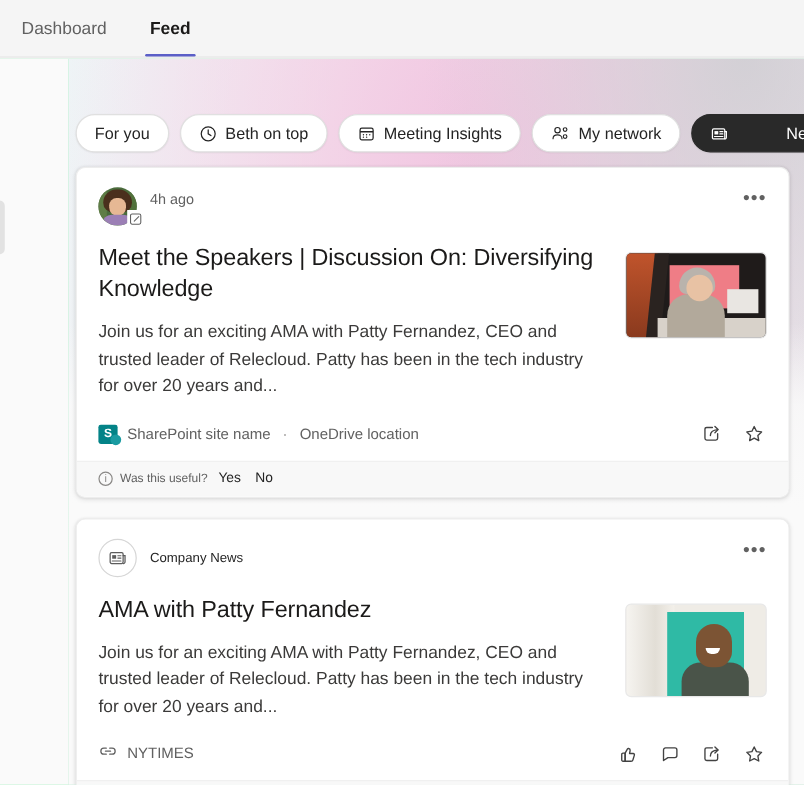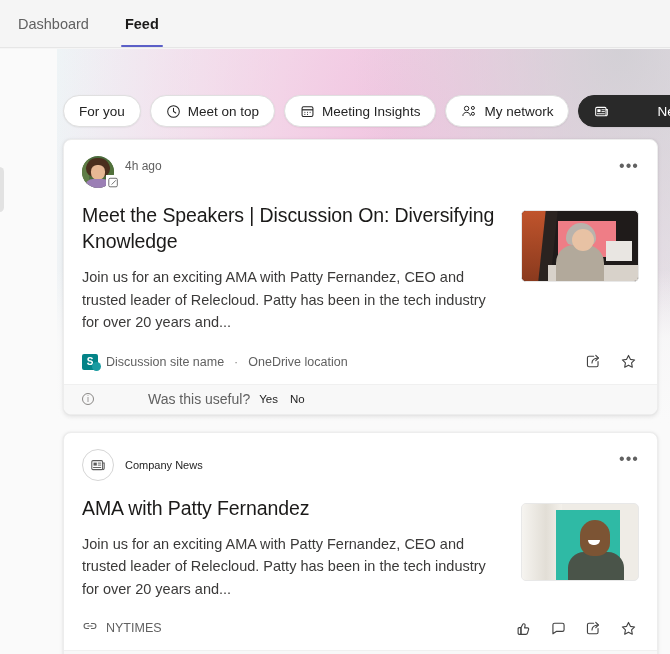--- a/index.html
+++ b/index.html
@@ -191,21 +191,21 @@
   .sp-icon::after {
     content: ""; position: absolute; right: -3px; bottom: -1px;
     width: 9px; height: 9px; border-radius: 50%; background: #1a9ba1;
   }
 
   .useful-bar {
     display: flex; align-items: center; gap: 6px;
     height: 30px; padding: 0 18px;
     background: #f8f8f8; border-top: 1px solid #f0f0f0;
   }
-  .useful-text { font-size: 14px; color: #616161; margin-left: 48px; }
+  .useful-text { font-size: 10px; color: #616161; }
   .useful-link {
     font-size: 11.5px; color: #242424; cursor: pointer;
     background: none; border: none; padding: 0 3px;
     font-family: inherit;
   }
   .info-i {
     width: 12px; height: 12px; border: 1px solid #8a8886; border-radius: 50%;
     font-size: 9px; color: #8a8886; display: flex;
     align-items: center; justify-content: center; line-height: 1;
   }
@@ -239,21 +239,21 @@
           <span>For you</span>
         </div>
 
         <div class="chip">
           <span>
             <svg width="15" height="15" viewBox="0 0 16 16" fill="none" stroke="#242424" stroke-width="1.1">
               <circle cx="8" cy="8" r="6.2"></circle>
                 <path d="M8 4.6V8l2.4 1.6" stroke-linecap="round"></path>
             </svg>
           </span>
-          <span>Meet on top</span>
+          <span>Beth on top</span>
         </div>
 
         <div class="chip">
           <span>
             <svg width="15" height="15" viewBox="0 0 16 16" fill="none" stroke="#242424" stroke-width="1.1">
               <rect x="2.2" y="3" width="11.6" height="10.3" rx="1.6"></rect>
               <path d="M2.2 6.2h11.6" stroke-width="1.3"></path>
               <circle cx="5.2" cy="8.8" r="0.62" fill="#242424" stroke="none"></circle>
               <circle cx="8" cy="8.8" r="0.62" fill="#242424" stroke="none"></circle>
               <circle cx="10.8" cy="8.8" r="0.62" fill="#242424" stroke="none"></circle>
@@ -332,21 +332,21 @@
                 <div class="body"></div>
                   <div class="hair"></div>
                   <div class="face"></div>
               </div>
             </div>
           </div>
 
           <div class="meta-row">
             <div class="meta-left">
               <span class="sp-icon">S</span>
-              <span class="meta-text">Discussion site name</span>
+              <span class="meta-text">SharePoint site name</span>
               <span class="meta-sep">·</span>
               <span class="meta-text">OneDrive location</span>
             </div>
             <div class="meta-actions">
               <button class="act-btn">
                 <svg width="17" height="17" viewBox="0 0 18 18" fill="none" stroke="#424242" stroke-width="1.2">
                   <path d="M9.2 3.4H4.2a1.6 1.6 0 0 0-1.6 1.6v8a1.6 1.6 0 0 0 1.6 1.6h8a1.6 1.6 0 0 0 1.6-1.6V9" stroke-linecap="round"></path>
                   <path d="M7.4 10.6c0-3 2.2-5 6.4-5.3" stroke-linecap="round"></path>
                   <path d="M11.4 2.6l2.8 2.7-2.8 2.7" stroke-linecap="round" stroke-linejoin="round"></path>
                 </svg>

